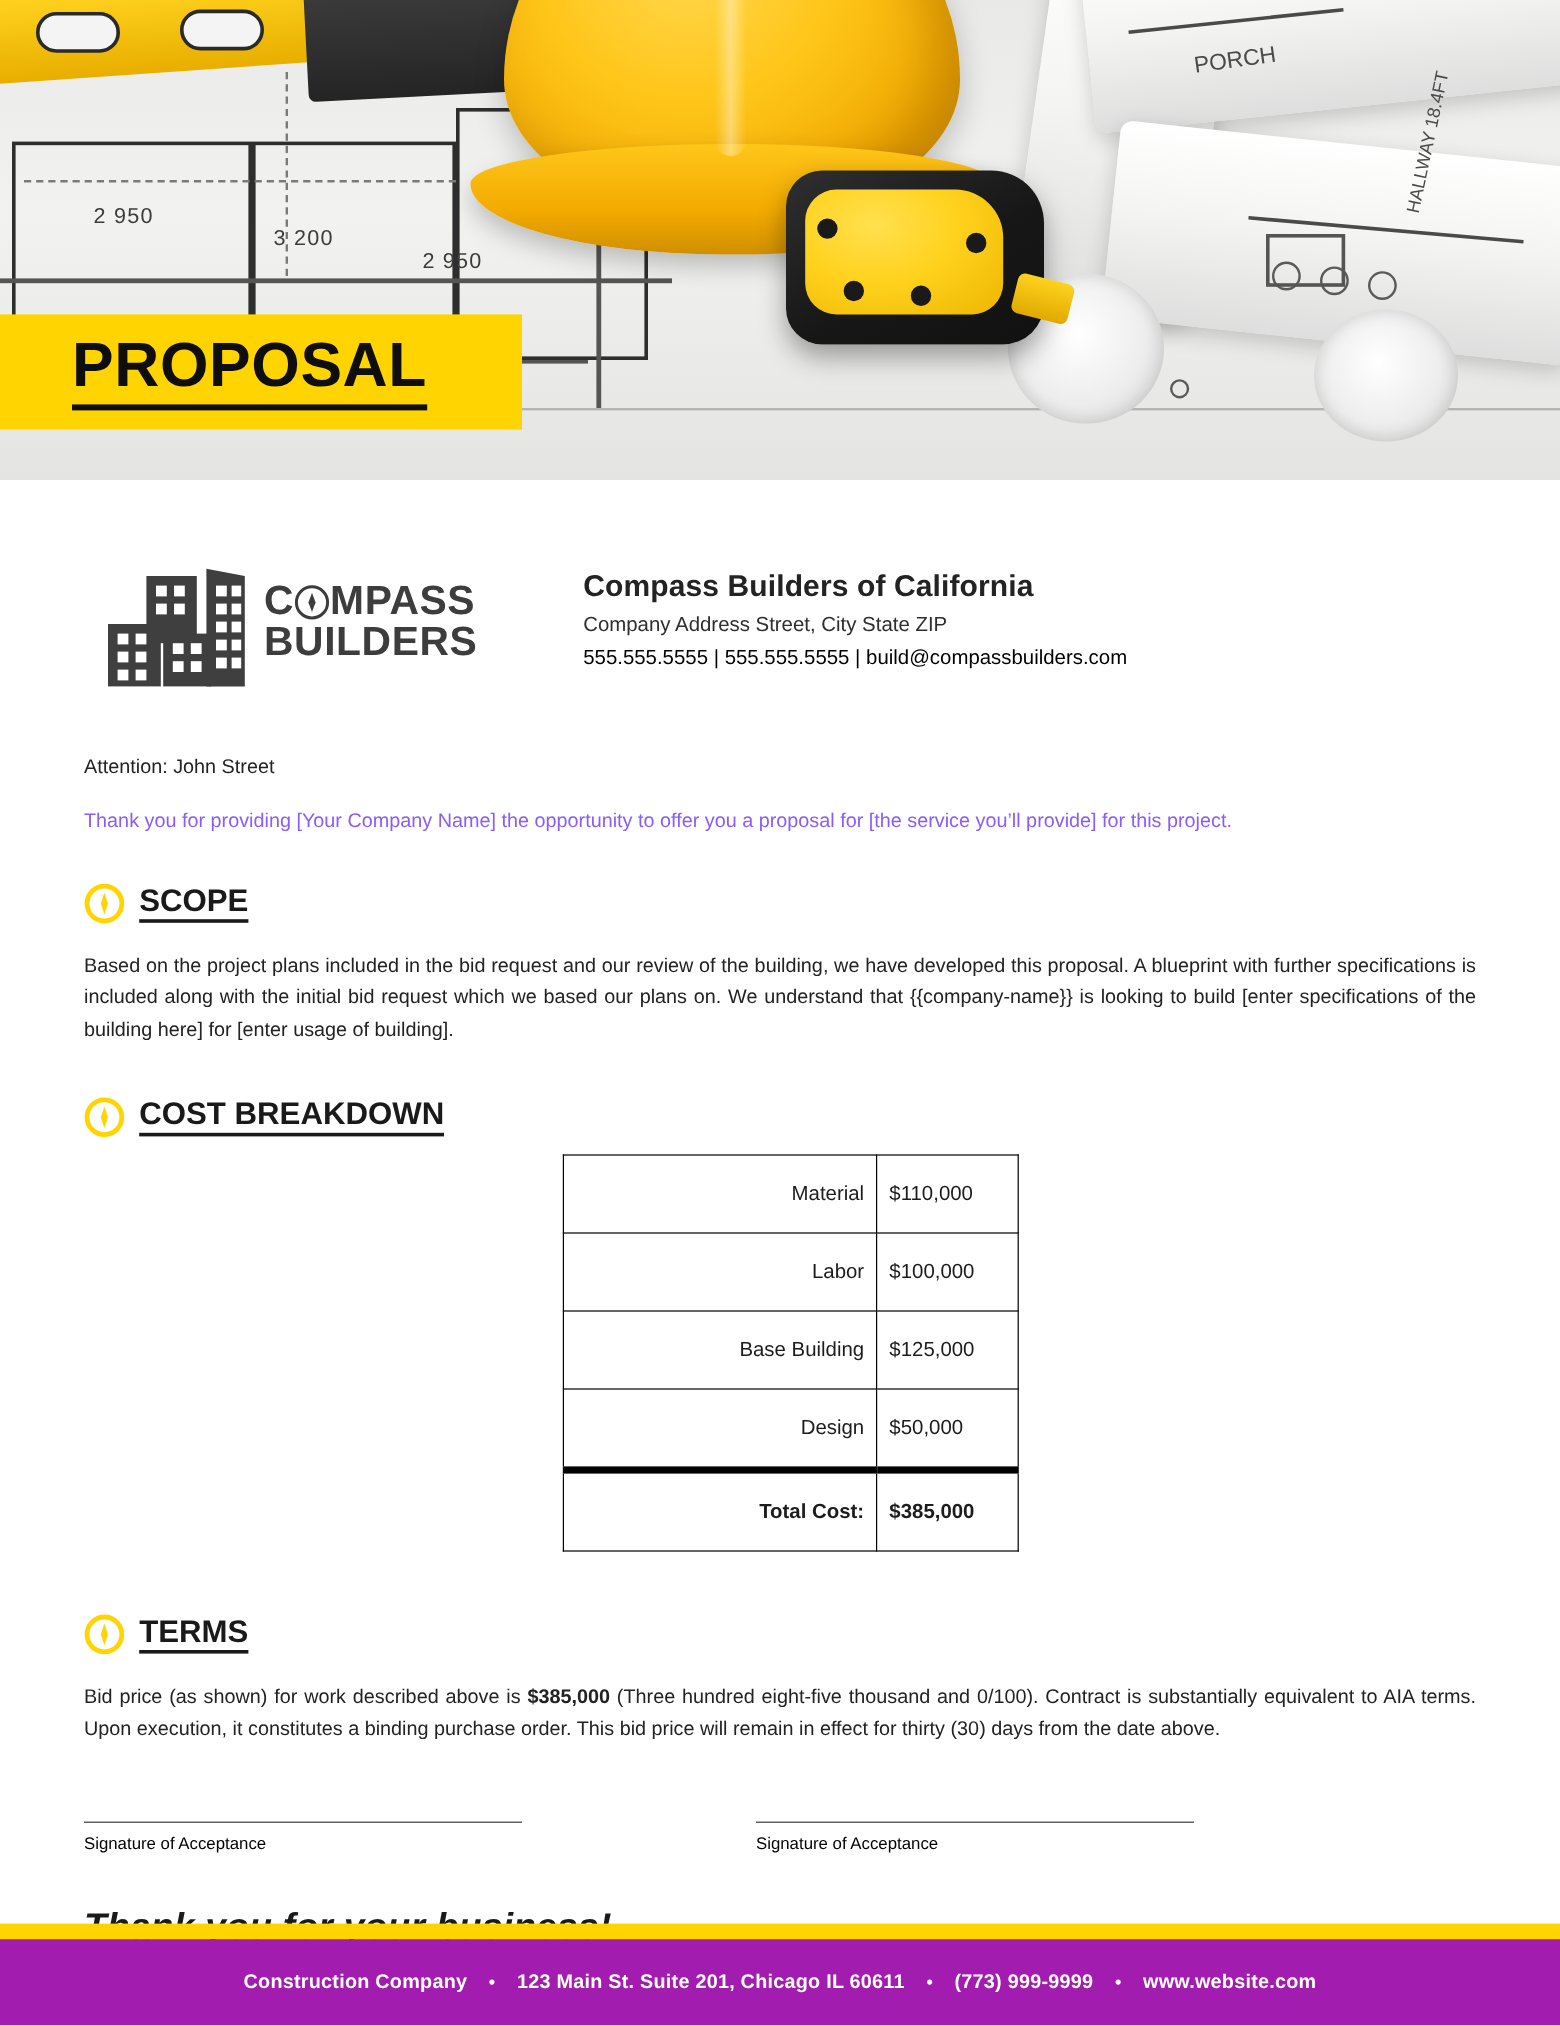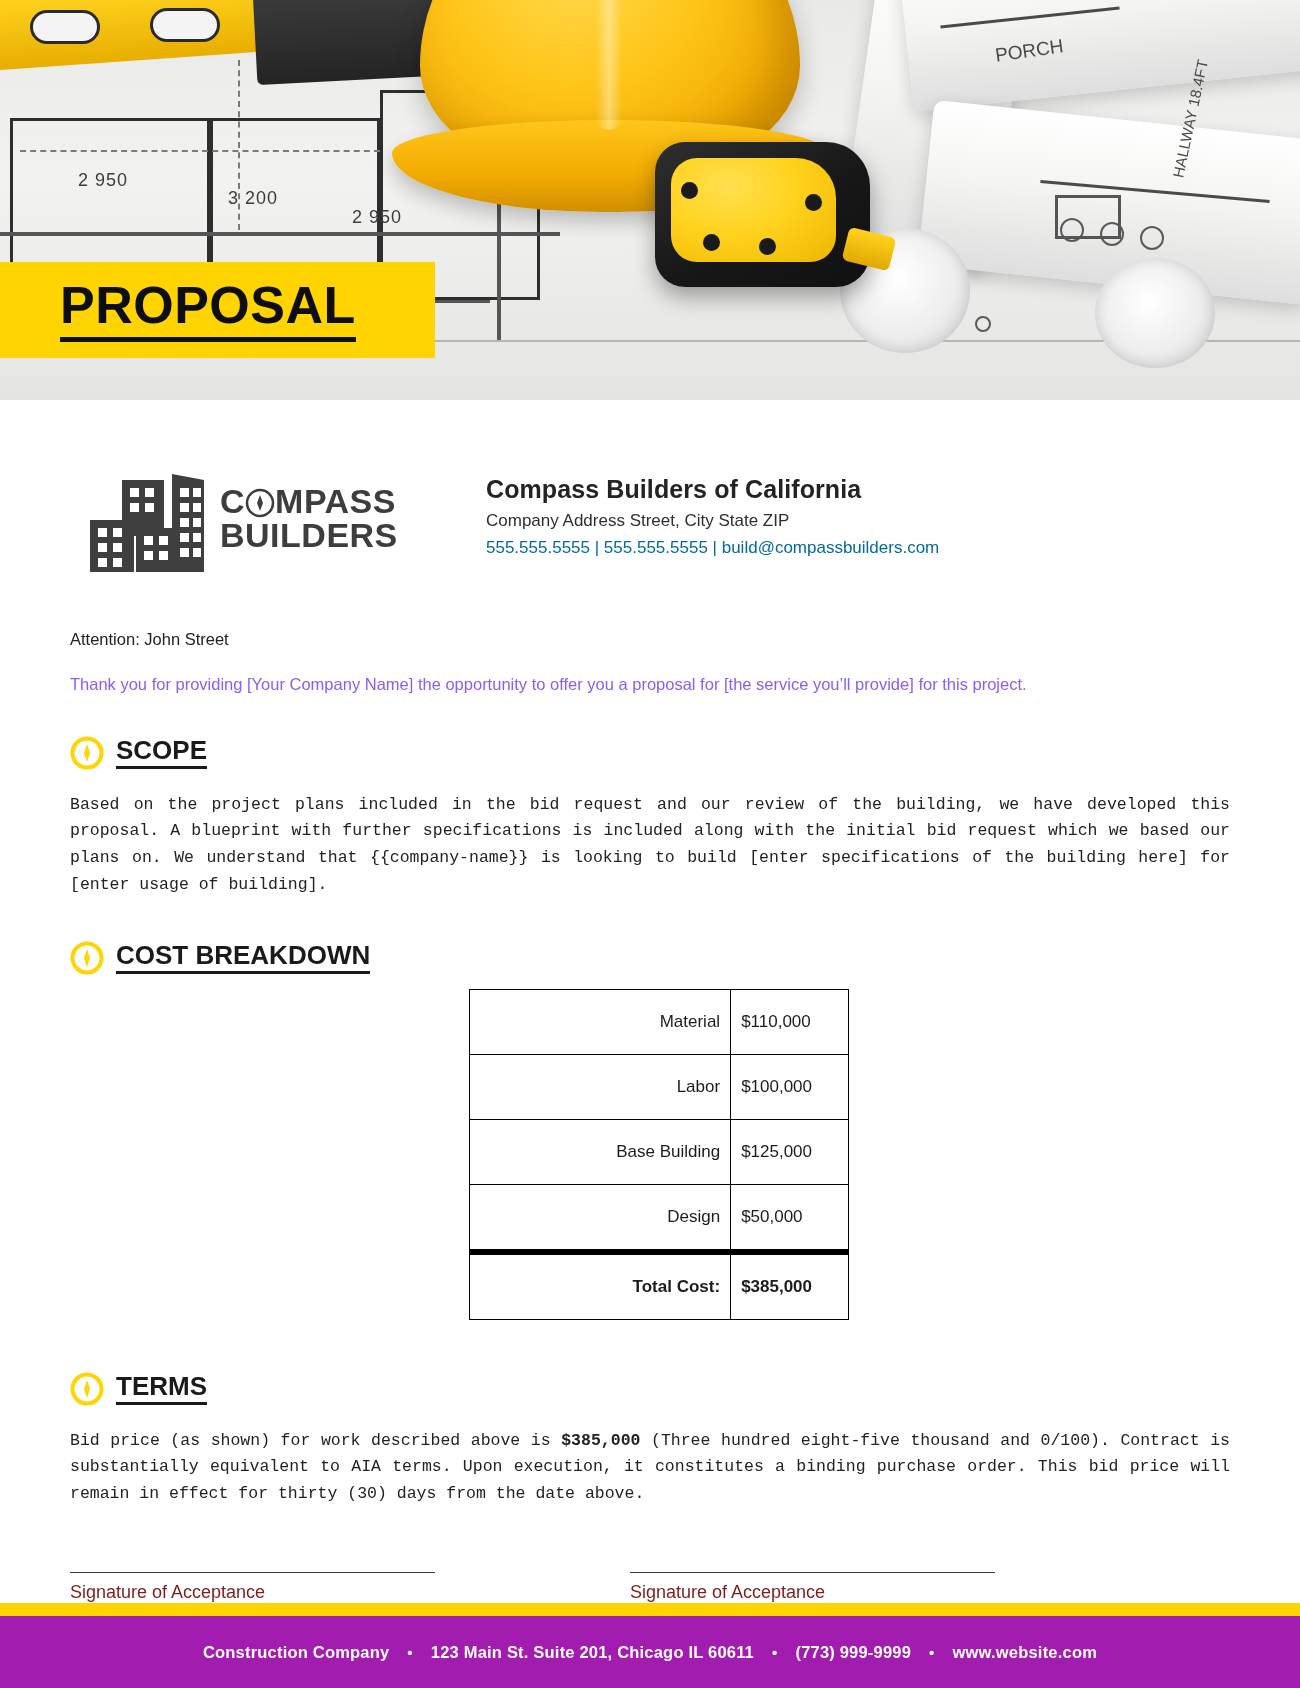--- a/index.html
+++ b/index.html
@@ -153,39 +153,39 @@
     letter-spacing: .5px;
   }
   .logo-word .row2 { display: block; }
 
   .co-info { margin-left: 8px; }
   .co-name {
     font-size: 25px; font-weight: bold; color: #232323;
     margin-bottom: 4px; letter-spacing: .1px;
   }
   .co-addr { font-size: 17px; color: #2e2e2e; line-height: 1.55; }
-  .co-contact { font-size: 17px; color: #0369a1; line-height: 1.55; }
+  .co-contact { font-size: 17px; color: #000000; line-height: 1.55; }
 
   .attn { margin-top: 56px; font-size: 16.5px; color: #222; }
   .intro { margin-top: 22px; font-size: 16.5px; color: #8b5cf6; line-height: 1.62; text-align: justify; }
 
   .section-head {
     display: flex; align-items: center;
     margin-top: 38px;
   }
   .bullet { flex: 0 0 auto; margin-right: 12px; }
   .section-title {
     font-size: 26px; font-weight: bold; color: #1a1a1a;
     border-bottom: 3px solid #1a1a1a;
     line-height: 1.12;
     padding-bottom: 1px;
   }
   .section-body {
     margin-top: 22px; font-size: 16.5px; color: #222;
-    line-height: 1.62; text-align: justify; font-family: Liberation Mono, monospace;
+    line-height: 1.62; text-align: justify;
   }
 
   
   .cost-wrap { display: flex; justify-content: center; margin-top: 14px; }
   .cost-table {
     border-collapse: collapse;
     width: 380px;
     font-size: 17px;
     color: #1c1c1c;
     margin-left: 18px;
@@ -200,21 +200,21 @@
   .cost-table tr.total td {
     font-weight: bold;
     border-top: 6px solid #000;
   }
 
   
   .sigs { display: flex; margin-top: 64px; }
   .sig { width: 470px; }
   .sig + .sig { margin-left: 90px; }
   .sig-line { border-top: 1.5px solid #3a3a3a; width: 365px; }
-  .sig-label { margin-top: 9px; font-size: 18px; color: #7f1d1d; }
+  .sig-label { margin-top: 9px; font-size: 14px; color: #000000; }
 
   .thanks {
     margin-top: 44px;
     font-size: 31px;
     font-weight: bold;
     font-style: italic;
     color: #1a1a1a;
     letter-spacing: .2px;
   }
 

